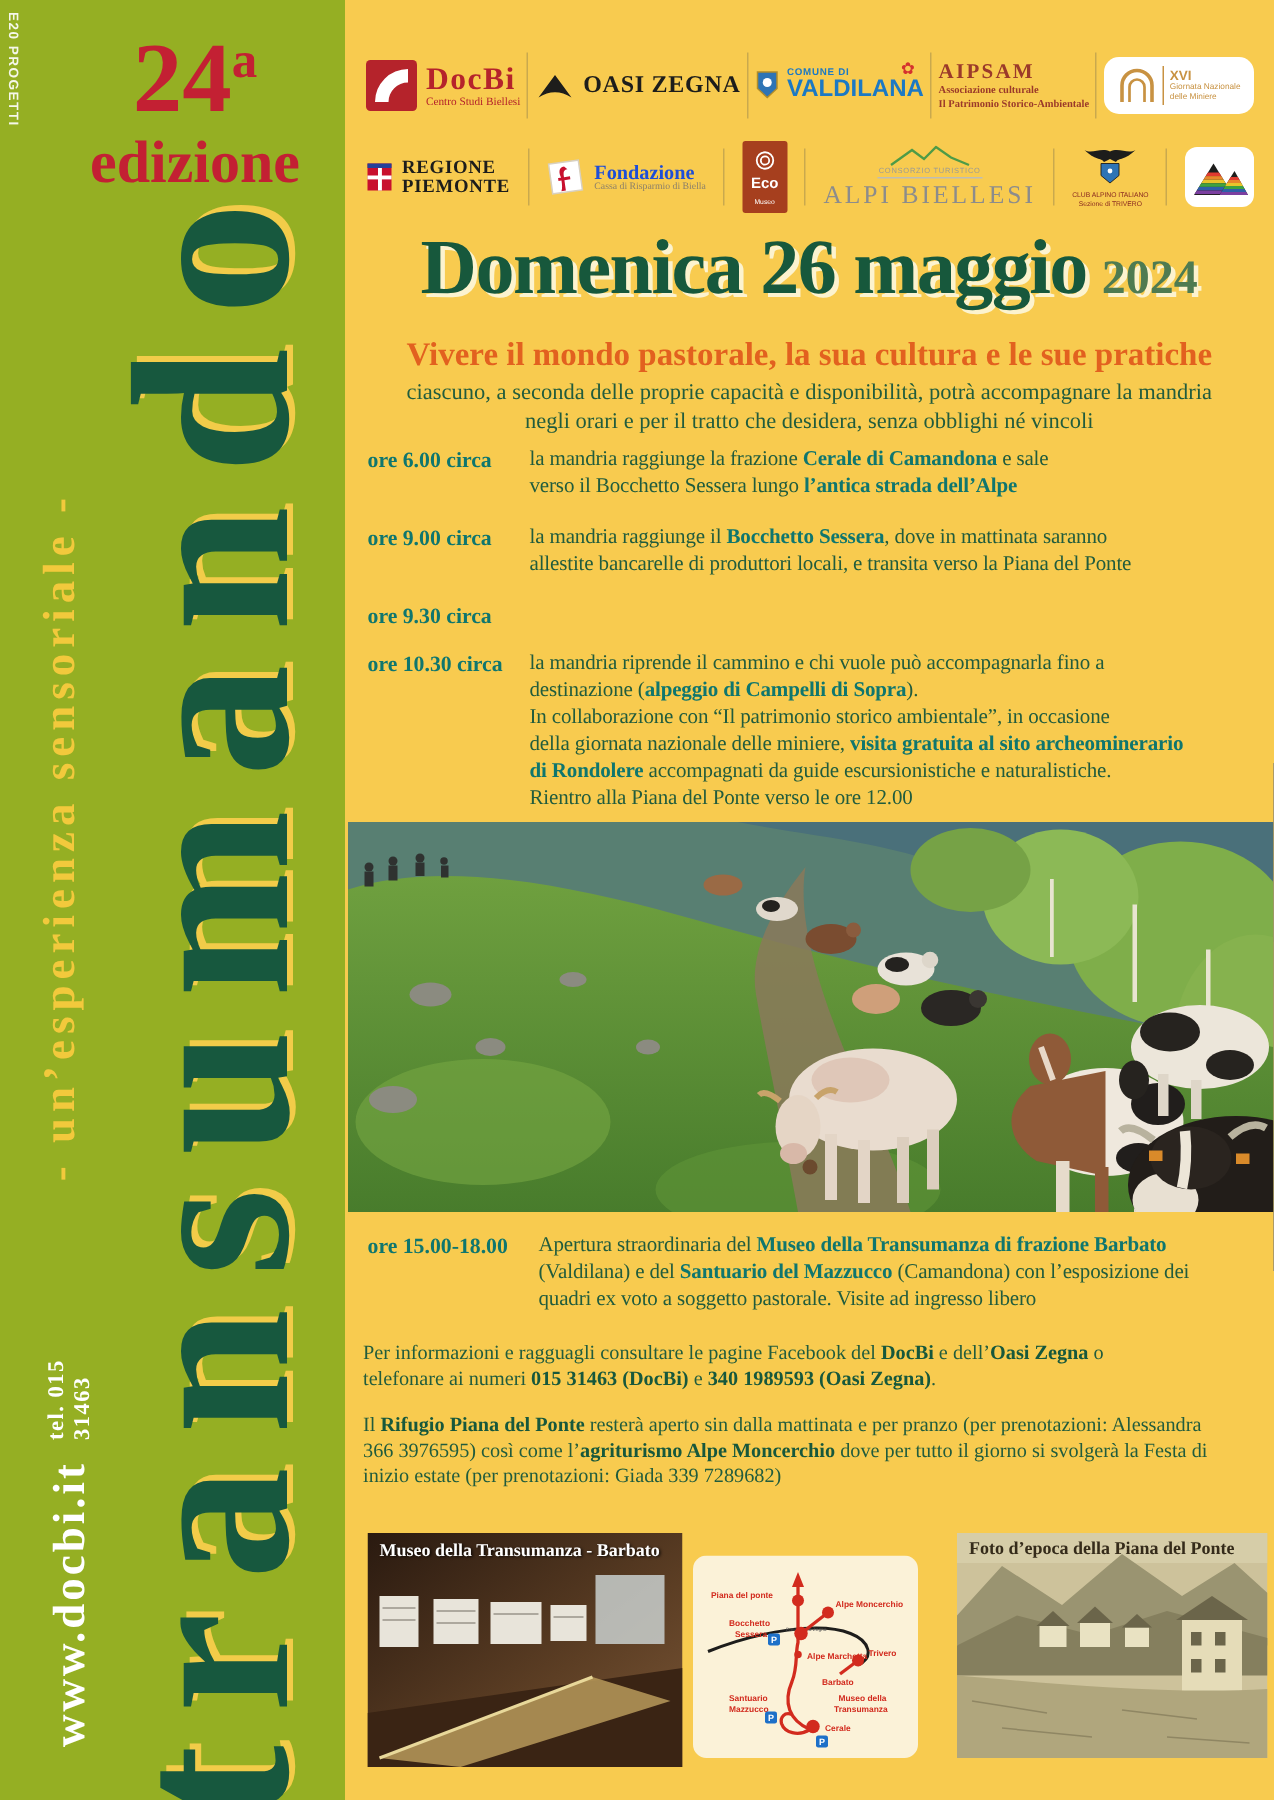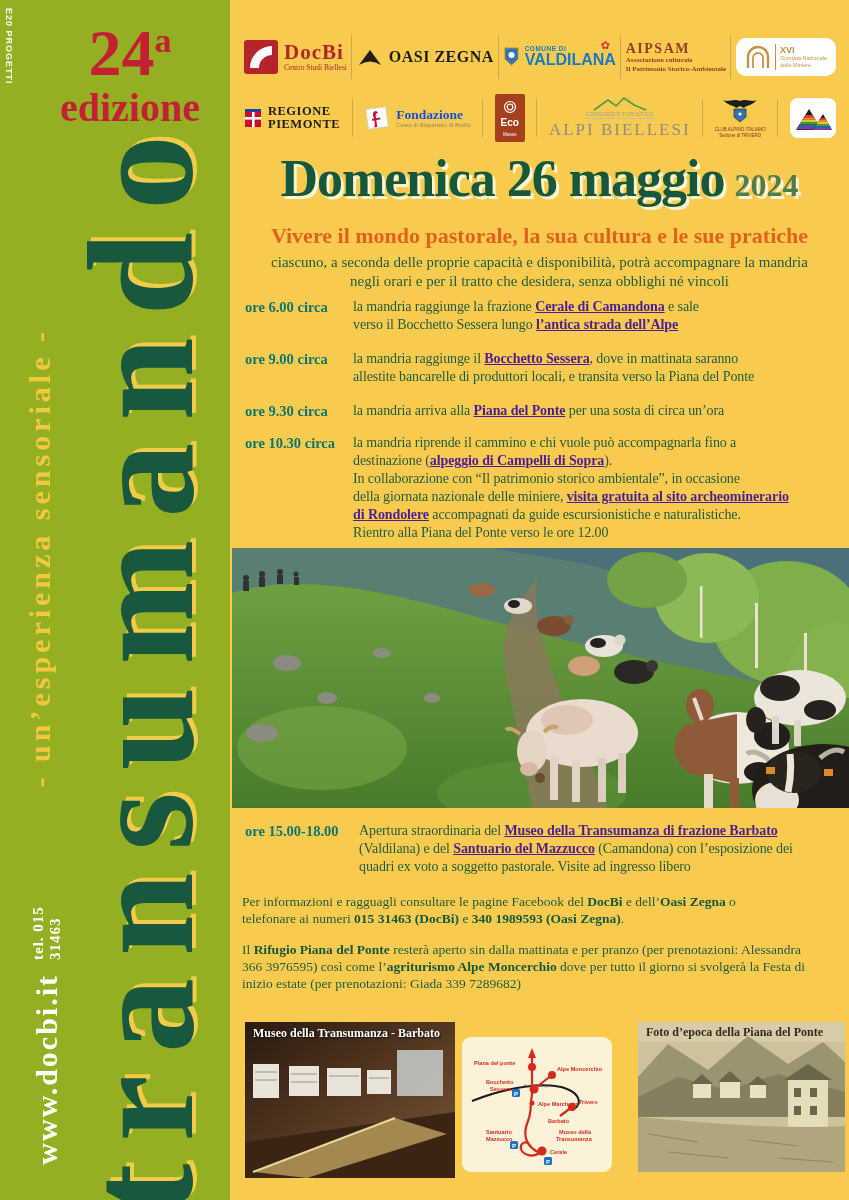--- a/index.html
+++ b/index.html
@@ -74,21 +74,21 @@
   .subtitle{position:absolute;top:223px;left:0;width:619px;text-align:center;
        color:#E2611F;font-weight:bold;font-size:22px;}
   .intro{position:absolute;top:253px;left:0;width:619px;text-align:center;
        color:#215C3D;font-size:15px;line-height:19px;}
   
   .schedule{position:absolute;top:298px;left:15px;width:596px;}
   .srow{display:flex;margin-bottom:16px;}
   .srow:nth-child(3){margin-bottom:14px;}
   .stime{width:108px;flex:none;color:#0f766e;font-weight:bold;font-size:14.5px;line-height:18px;}
   .stext{width:482px;color:#215C3D;font-size:14px;line-height:18px;letter-spacing:-.1px;}
-  .stext b{color:#4c1d95;text-decoration:underline;}
+  .stext b{color:#0f766e;}
   .cows{position:absolute;top:548px;left:2px;width:617px;height:260px;}
   .sched15{position:absolute;top:822px;left:15px;width:596px;display:flex;}
   .sched15 .stime{width:114px;}
   .sched15 .stext{width:476px;}
   .info{position:absolute;top:893px;left:12px;width:600px;color:#215C3D;
        font-size:13.5px;line-height:17px;}
   .info p{margin:0 0 14px 0;}
   .info b{color:#17583C;}
   
   .museo{position:absolute;top:1022px;left:15px;width:210px;height:156px;}
@@ -274,21 +274,20 @@
       <div class="srow">
         <div class="stime">ore 6.00 circa</div>
         <div class="stext">la mandria raggiunge la frazione <b>Cerale di Camandona</b> e sale<br>verso il Bocchetto Sessera lungo <b>l’antica strada dell’Alpe</b></div>
       </div>
       <div class="srow">
         <div class="stime">ore 9.00 circa</div>
         <div class="stext">la mandria raggiunge il <b>Bocchetto Sessera</b>, dove in mattinata saranno<br>allestite bancarelle di produttori locali, e transita verso la Piana del Ponte</div>
       </div>
       <div class="srow">
         <div class="stime">ore 9.30 circa</div>
-        <div class="stext">la mandria arriva alla <b>Piana del Ponte</b> per una sosta di circa un’ora</div>
       </div>
       <div class="srow">
         <div class="stime">ore 10.30 circa</div>
         <div class="stext">la mandria riprende il cammino e chi vuole può accompagnarla fino a<br>destinazione (<b>alpeggio di Campelli di Sopra</b>).<br>In collaborazione con “Il patrimonio storico ambientale”, in occasione<br>della giornata nazionale delle miniere, <b>visita gratuita al sito archeominerario</b><br><b>di Rondolere</b> accompagnati da guide escursionistiche e naturalistiche.<br>Rientro alla Piana del Ponte verso le ore 12.00</div>
       </div>
     </div>
 
     <div class="cows">
       <svg viewBox="0 0 617 260" width="617" height="260" preserveAspectRatio="none">
         <defs>

